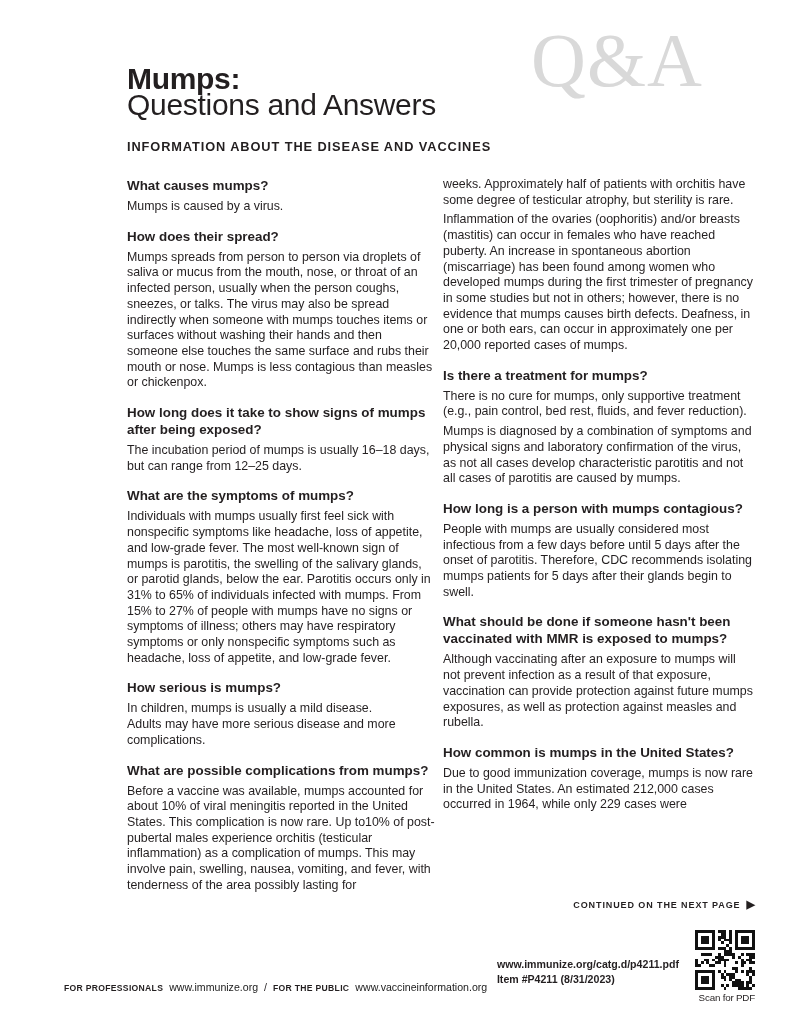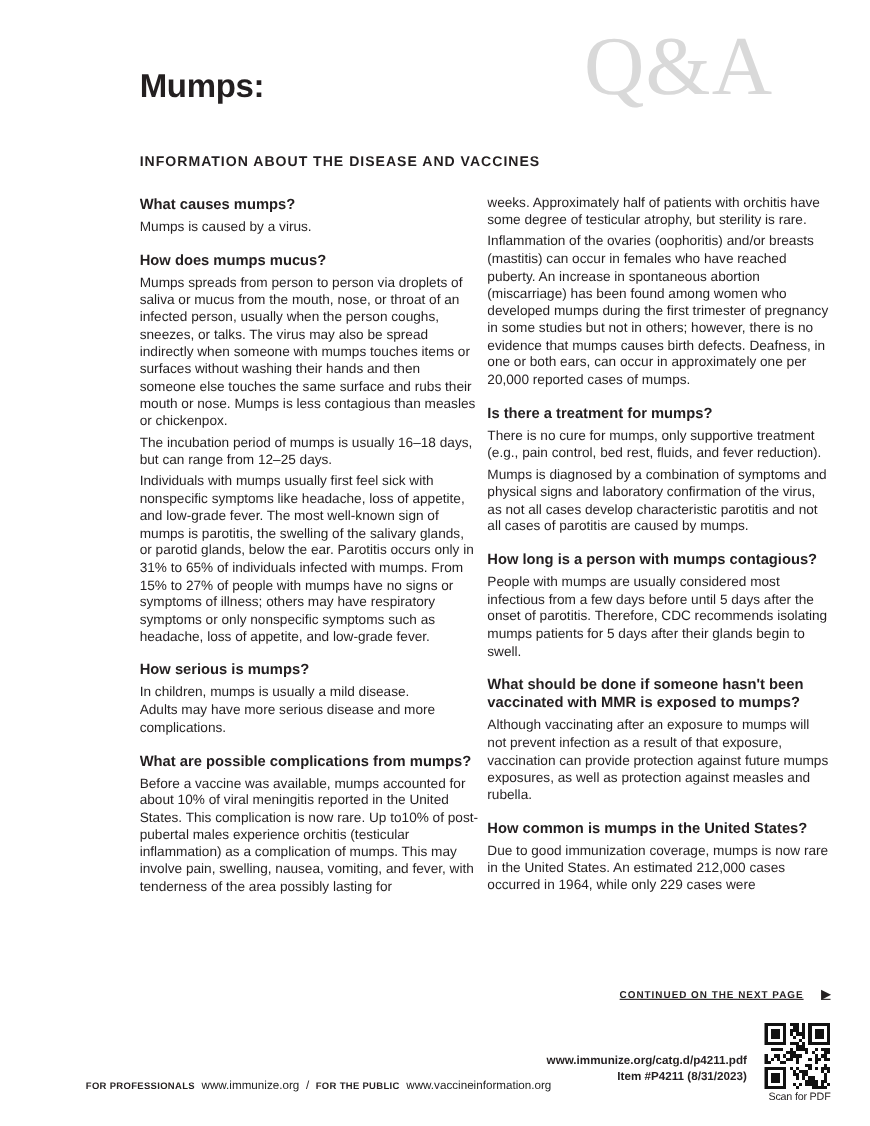--- a/index.html
+++ b/index.html
@@ -36,59 +36,62 @@
   .qa-para {
     font-size:12.4px; line-height:15.7px; margin:0;
     white-space:pre-line;
   }
   .qa-para + .qa-para { margin-top:4px; }
   .col > :first-child { margin-top:0; }
   
   .continued {
     position:absolute; top:899px; right:36px;
     font-size:9px; font-weight:bold; letter-spacing:0.9px;
-    display:flex; gap:16px;text-decoration:underline;
+    display:flex; align-items:center; gap:6px;
   }
   .continued .tri { font-size:11px; letter-spacing:0; line-height:1; }
   .brand {
     position:absolute; top:934px; left:46px;
     display:flex; align-items:center; gap:8px;
   }
   .brand-text { font-size:25px; letter-spacing:-0.4px; color:#1b1b1b; }
   .brand-text b { font-weight:bold; }
   .audience {
-    position:absolute; top:981px; left:78px;
+    position:absolute; top:981px; left:64px;
     display:flex; align-items:baseline; gap:6px; white-space:nowrap;
   }
   .aud-label { font-size:8.6px; font-weight:bold; letter-spacing:0.3px; }
   .aud-url   { font-size:10.6px; color:#1b1b1b; }
   .aud-sep   { font-size:10.6px; }
   .pdfblock {
-    position:absolute; top:957px; right:112px; text-align:right;
+    position:absolute; top:957px; right:112px; text-align:left;
     font-size:10.6px; font-weight:bold; line-height:15px; white-space:nowrap;
   }
   .qr-wrap { position:absolute; top:930px; right:36px; width:60px; text-align:right; }
   .qr-wrap svg { width:60px; height:60px; display:block; }
   .scan-label { font-size:9.8px; margin-top:2px; letter-spacing:-0.2px; }
 </style>
 </head>
 <body>
 
 <div class="page">
 
   <div class="watermark">Q&amp;A</div>
   <div class="title1">Mumps:</div>
+  <div class="title2">Questions and Answers</div>
   <div class="subtitle">INFORMATION ABOUT THE DISEASE AND VACCINES</div>
 
   <div class="col col-left">
       <div class="qa-heading">What causes mumps?</div>
       <div class="qa-para">Mumps is caused by a virus.</div>
-      <div class="qa-heading">How does mumps mucus?</div>
+      <div class="qa-heading">How does their spread?</div>
       <div class="qa-para">Mumps spreads from person to person via droplets of saliva or mucus from the mouth, nose, or throat of an infected person, usually when the person coughs, sneezes, or talks. The virus may also be spread indirectly when someone with mumps touches items or surfaces without washing their hands and then someone else touches the same surface and rubs their mouth or nose. Mumps is less contagious than measles or chickenpox.</div>
+      <div class="qa-heading">How long does it take to show signs of mumps after being exposed?</div>
       <div class="qa-para">The incubation period of mumps is usually 16–18 days, but can range from 12–25 days.</div>
+      <div class="qa-heading">What are the symptoms of mumps?</div>
       <div class="qa-para">Individuals with mumps usually first feel sick with nonspecific symptoms like headache, loss of appetite, and low-grade fever. The most well-known sign of mumps is parotitis, the swelling of the salivary glands, or parotid glands, below the ear. Parotitis occurs only in 31% to 65% of individuals infected with mumps. From 15% to 27% of people with mumps have no signs or symptoms of illness; others may have respiratory symptoms or only nonspecific symptoms such as headache, loss of appetite, and low-grade fever.</div>
       <div class="qa-heading">How serious is mumps?</div>
       <div class="qa-para">In children, mumps is usually a mild disease.
 Adults may have more serious disease and more complications.</div>
       <div class="qa-heading">What are possible complications from mumps?</div>
       <div class="qa-para">Before a vaccine was available, mumps accounted for about 10% of viral meningitis reported in the United States. This complication is now rare. Up to10% of post-pubertal males experience orchitis (testicular inflammation) as a complication of mumps. This may involve pain, swelling, nausea, vomiting, and fever, with tenderness of the area possibly lasting for</div>
     </div>
   <div class="col col-right">
       <div class="qa-para">weeks. Approximately half of patients with orchitis have some degree of testicular atrophy, but sterility is rare.</div>
       <div class="qa-para">Inflammation of the ovaries (oophoritis) and/or breasts (mastitis) can occur in females who have reached puberty. An increase in spontaneous abortion (miscarriage) has been found among women who developed mumps during the first trimester of pregnancy in some studies but not in others; however, there is no evidence that mumps causes birth defects. Deafness, in one or both ears, can occur in approximately one per 20,000 reported cases of mumps.</div>

